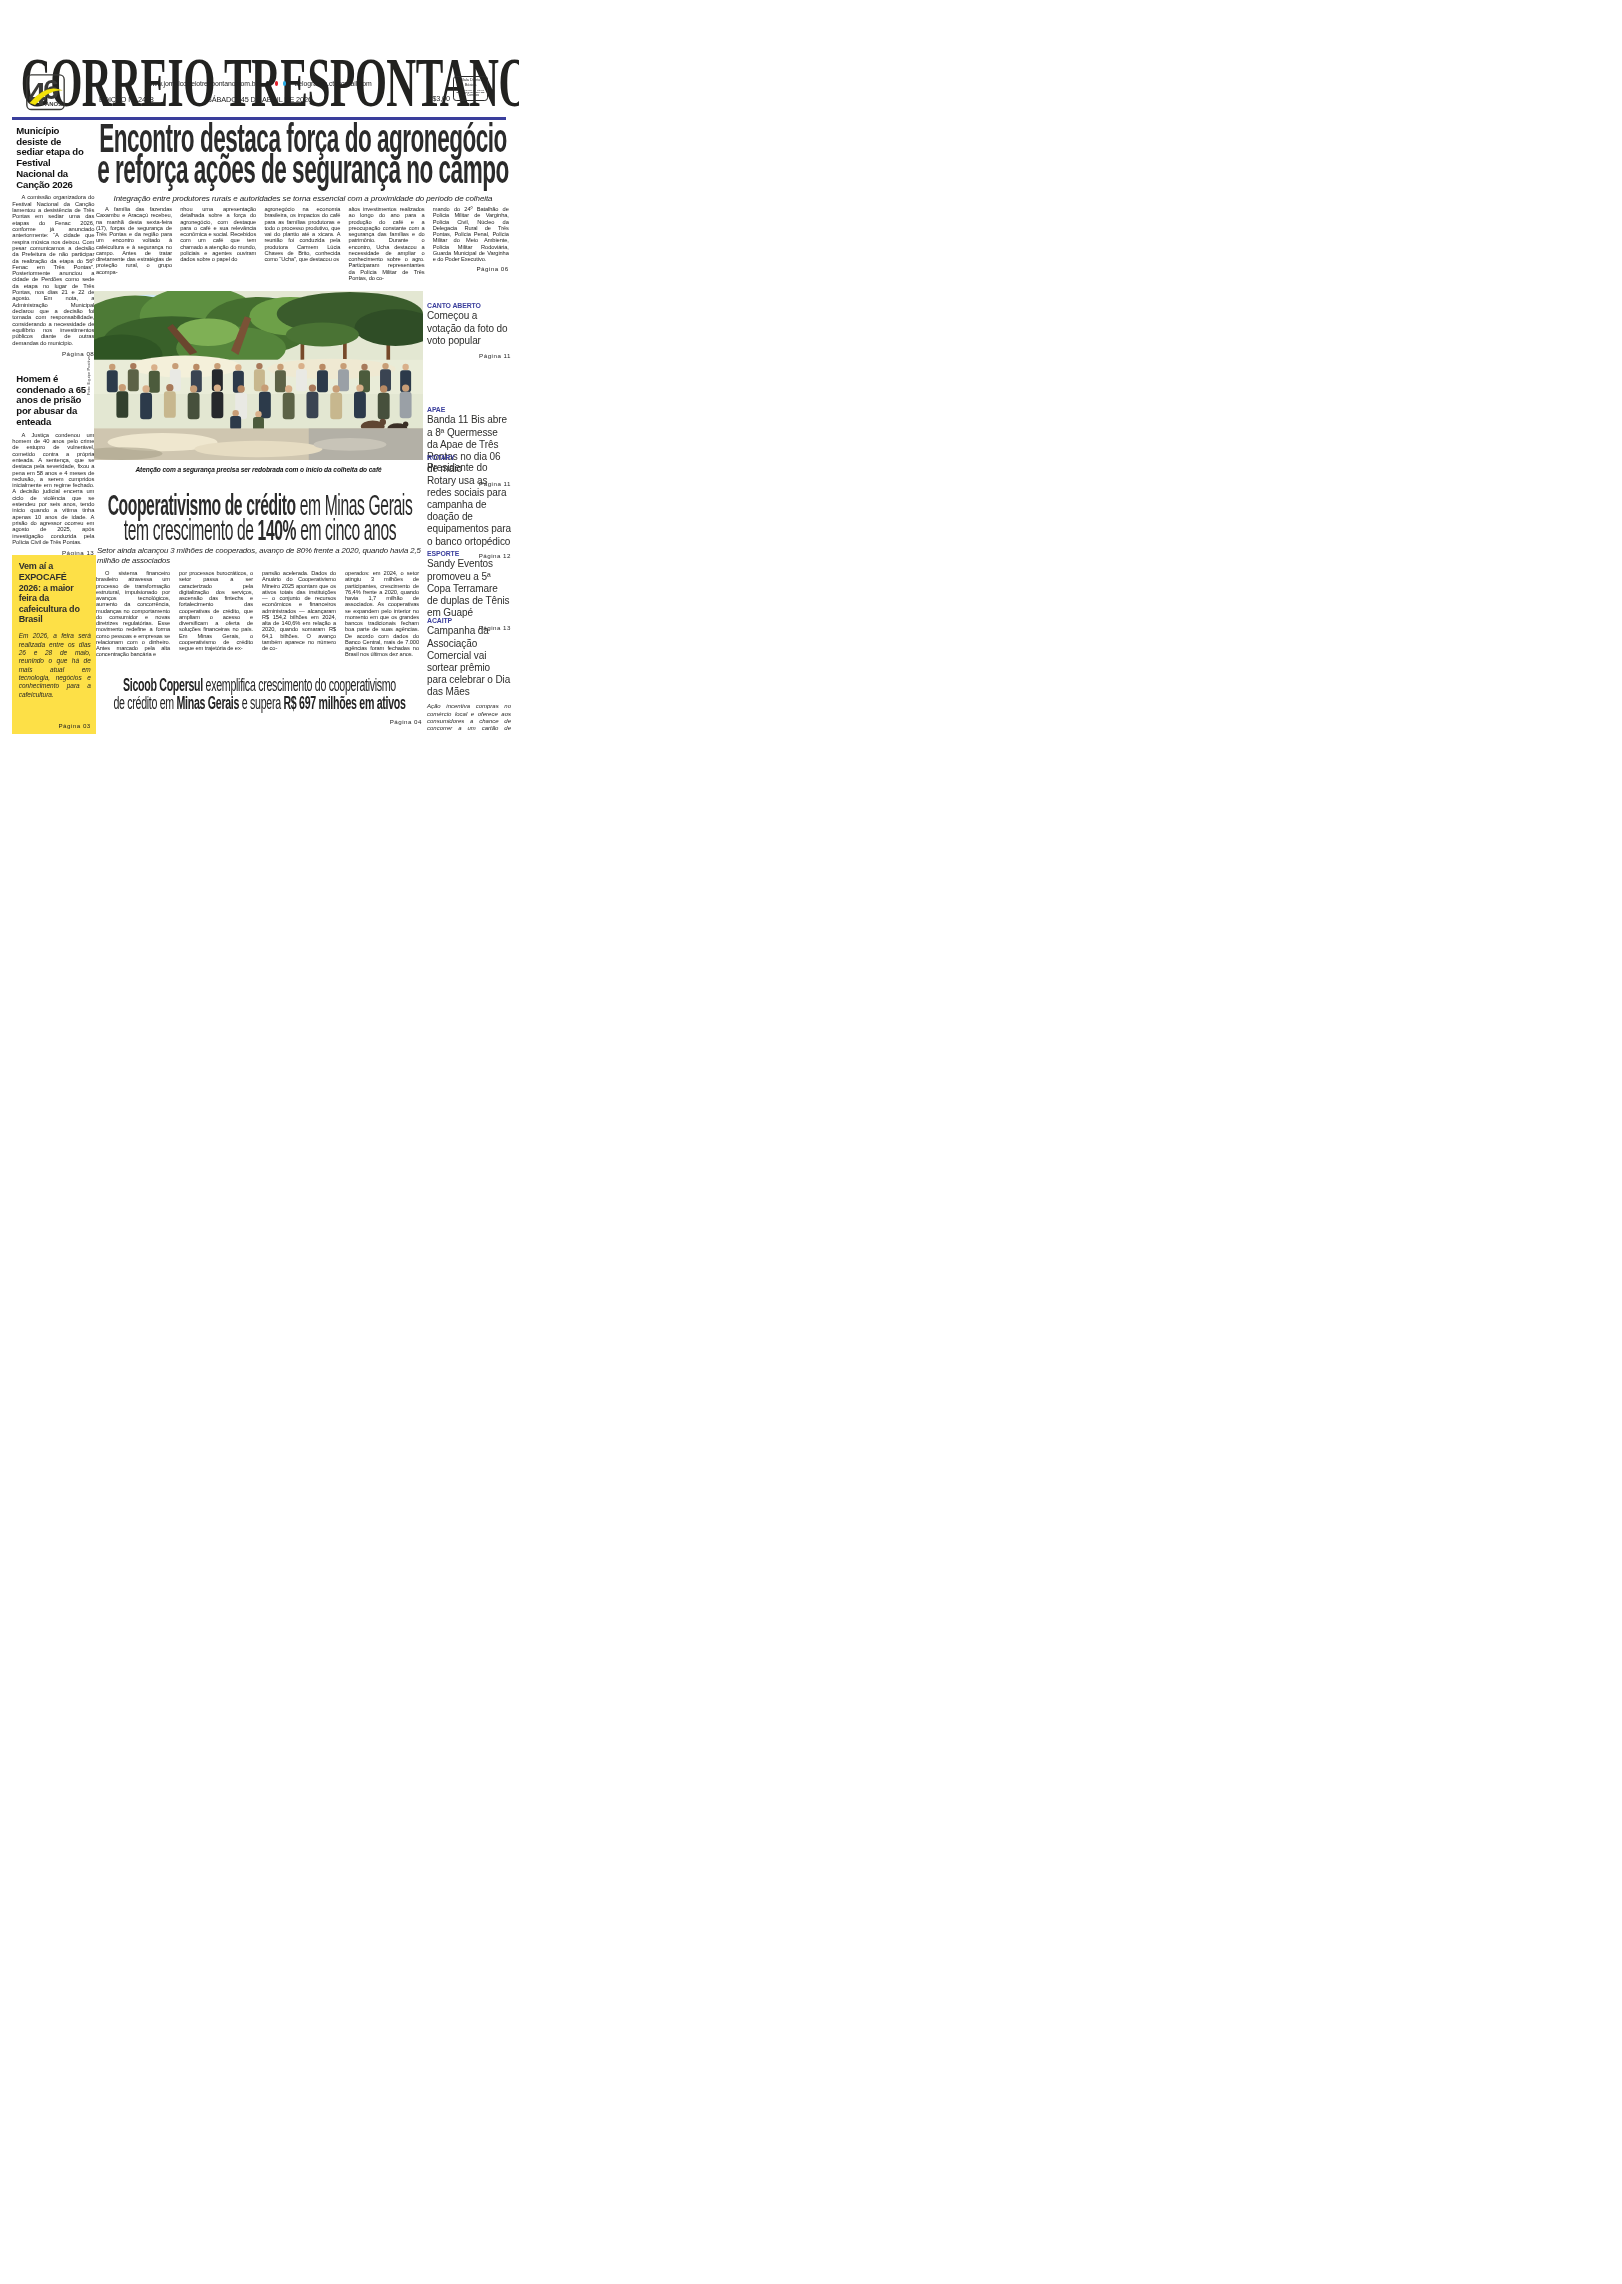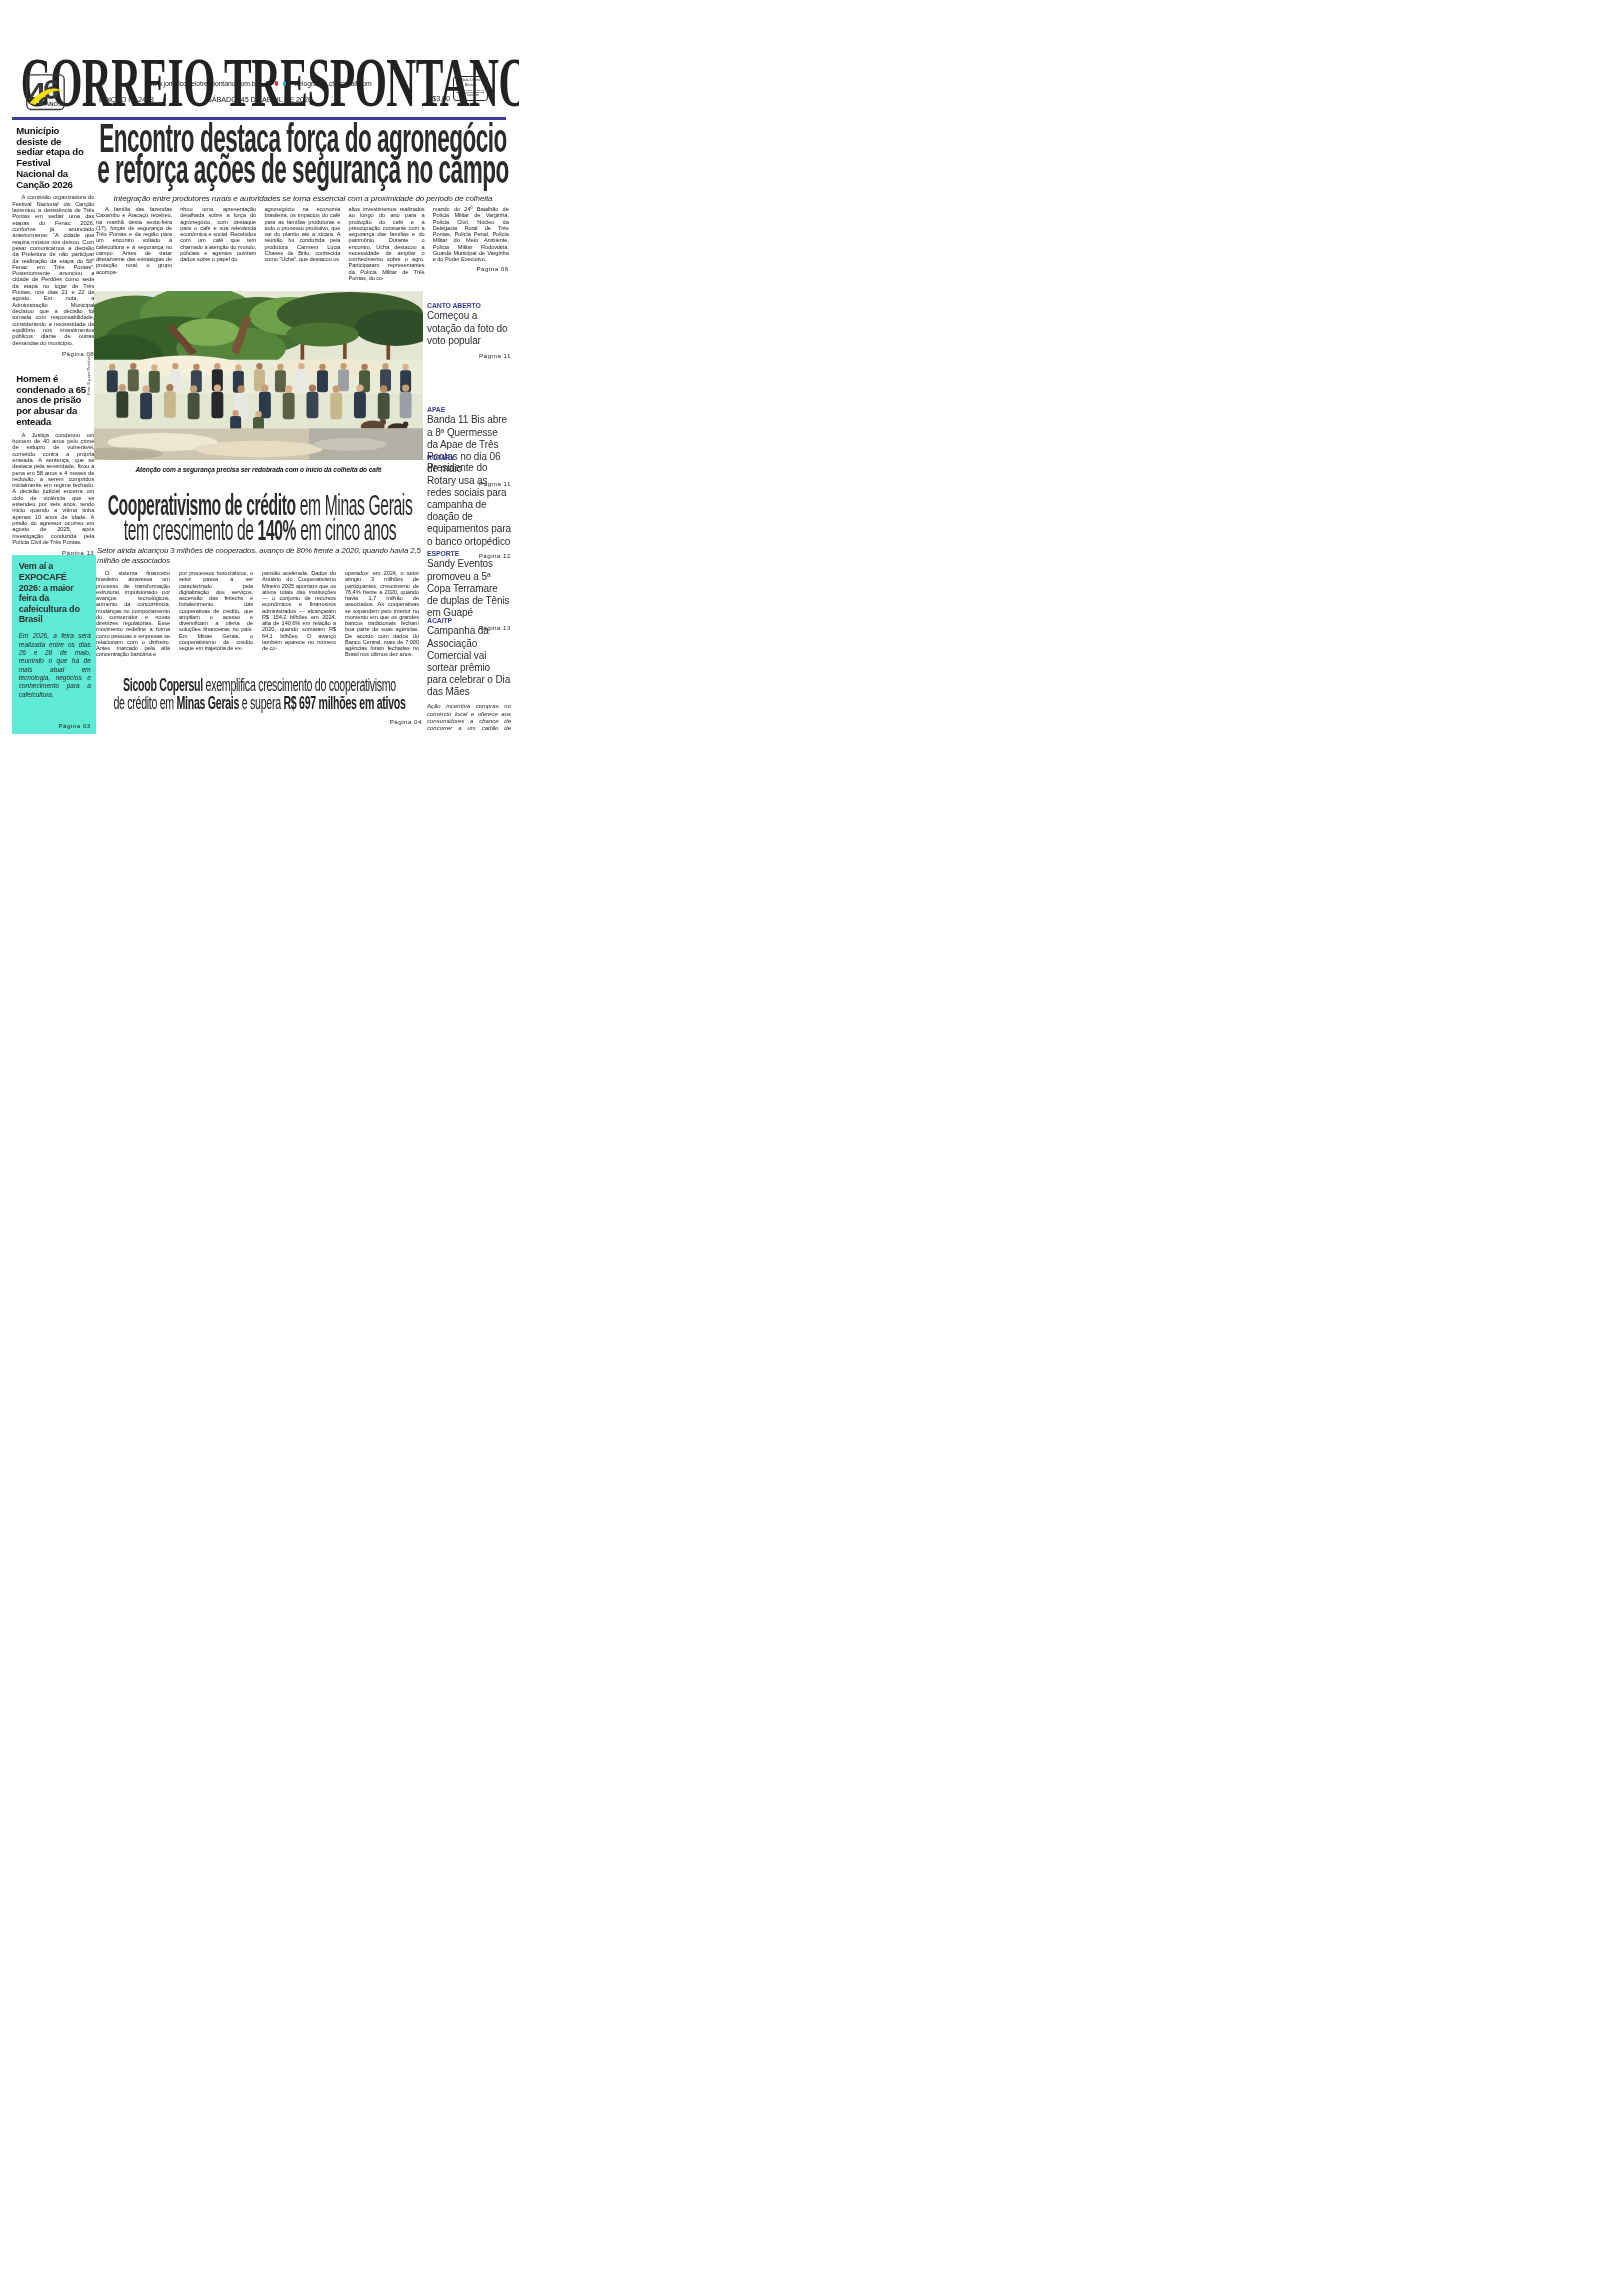--- a/index.html
+++ b/index.html
@@ -33,21 +33,21 @@
   .mailbox .mb-carrier{font-size:3.2px;margin-top:0.5px;color:#2b2b2b;display:flex;justify-content:center;align-items:center;gap:0.9px;}
 
   
   .leftcol{position:absolute;left:12.3px;top:122px;width:82px;}
   .leftcol h2{margin:4px;font-size:9.6px;line-height:1.12;font-weight:bold;color:#111;letter-spacing:-0.2px;}
   .leftcol p{margin:3.7px 0 0 0;font-size:5.8px;line-height:1.09;text-align:justify;letter-spacing:-0.1px;}
   .leftcol p.ind, .colp p{text-indent:1.6em;}
   .page-ref{display:block;text-align:right;font-size:6.2px;margin-top:3.7px;letter-spacing:0.5px;}
   .a2-title{margin-top:17.4px !important;}
 
-  .greenbox{position:absolute;left:12.3px;top:555px;width:84px;height:179px;background:#5eead4;box-sizing:border-box;padding:6.4px 5.5px 4.6px 6.4px;}
+  .greenbox{position:absolute;left:12.3px;top:555px;width:84px;height:179px;background:#fde047;box-sizing:border-box;padding:6.4px 5.5px 4.6px 6.4px;}
   .greenbox h3{margin:0;font-size:9px;line-height:1.18;font-weight:bold;color:#2f2f2d;letter-spacing:-0.2px;}
   .greenbox p{margin:7.3px 0 0 0;font-style:italic;font-size:6.5px;line-height:1.28;text-align:justify;color:#262624;}
   .greenbox .page-ref{position:absolute;right:5.5px;bottom:4.6px;margin:0;}
 
   
   .headline1{position:absolute;top:123px;left:-76px;width:758px;text-align:center;font-weight:bold;
              font-size:41px;line-height:0.75;letter-spacing:-0.9px;color:#2b2b2b;
              transform:scaleX(0.55);transform-origin:50% 0;white-space:nowrap;}
   .headline1 span{display:block;}
   .subtitle1{position:absolute;top:194px;left:96px;width:414px;text-align:center;font-style:italic;

